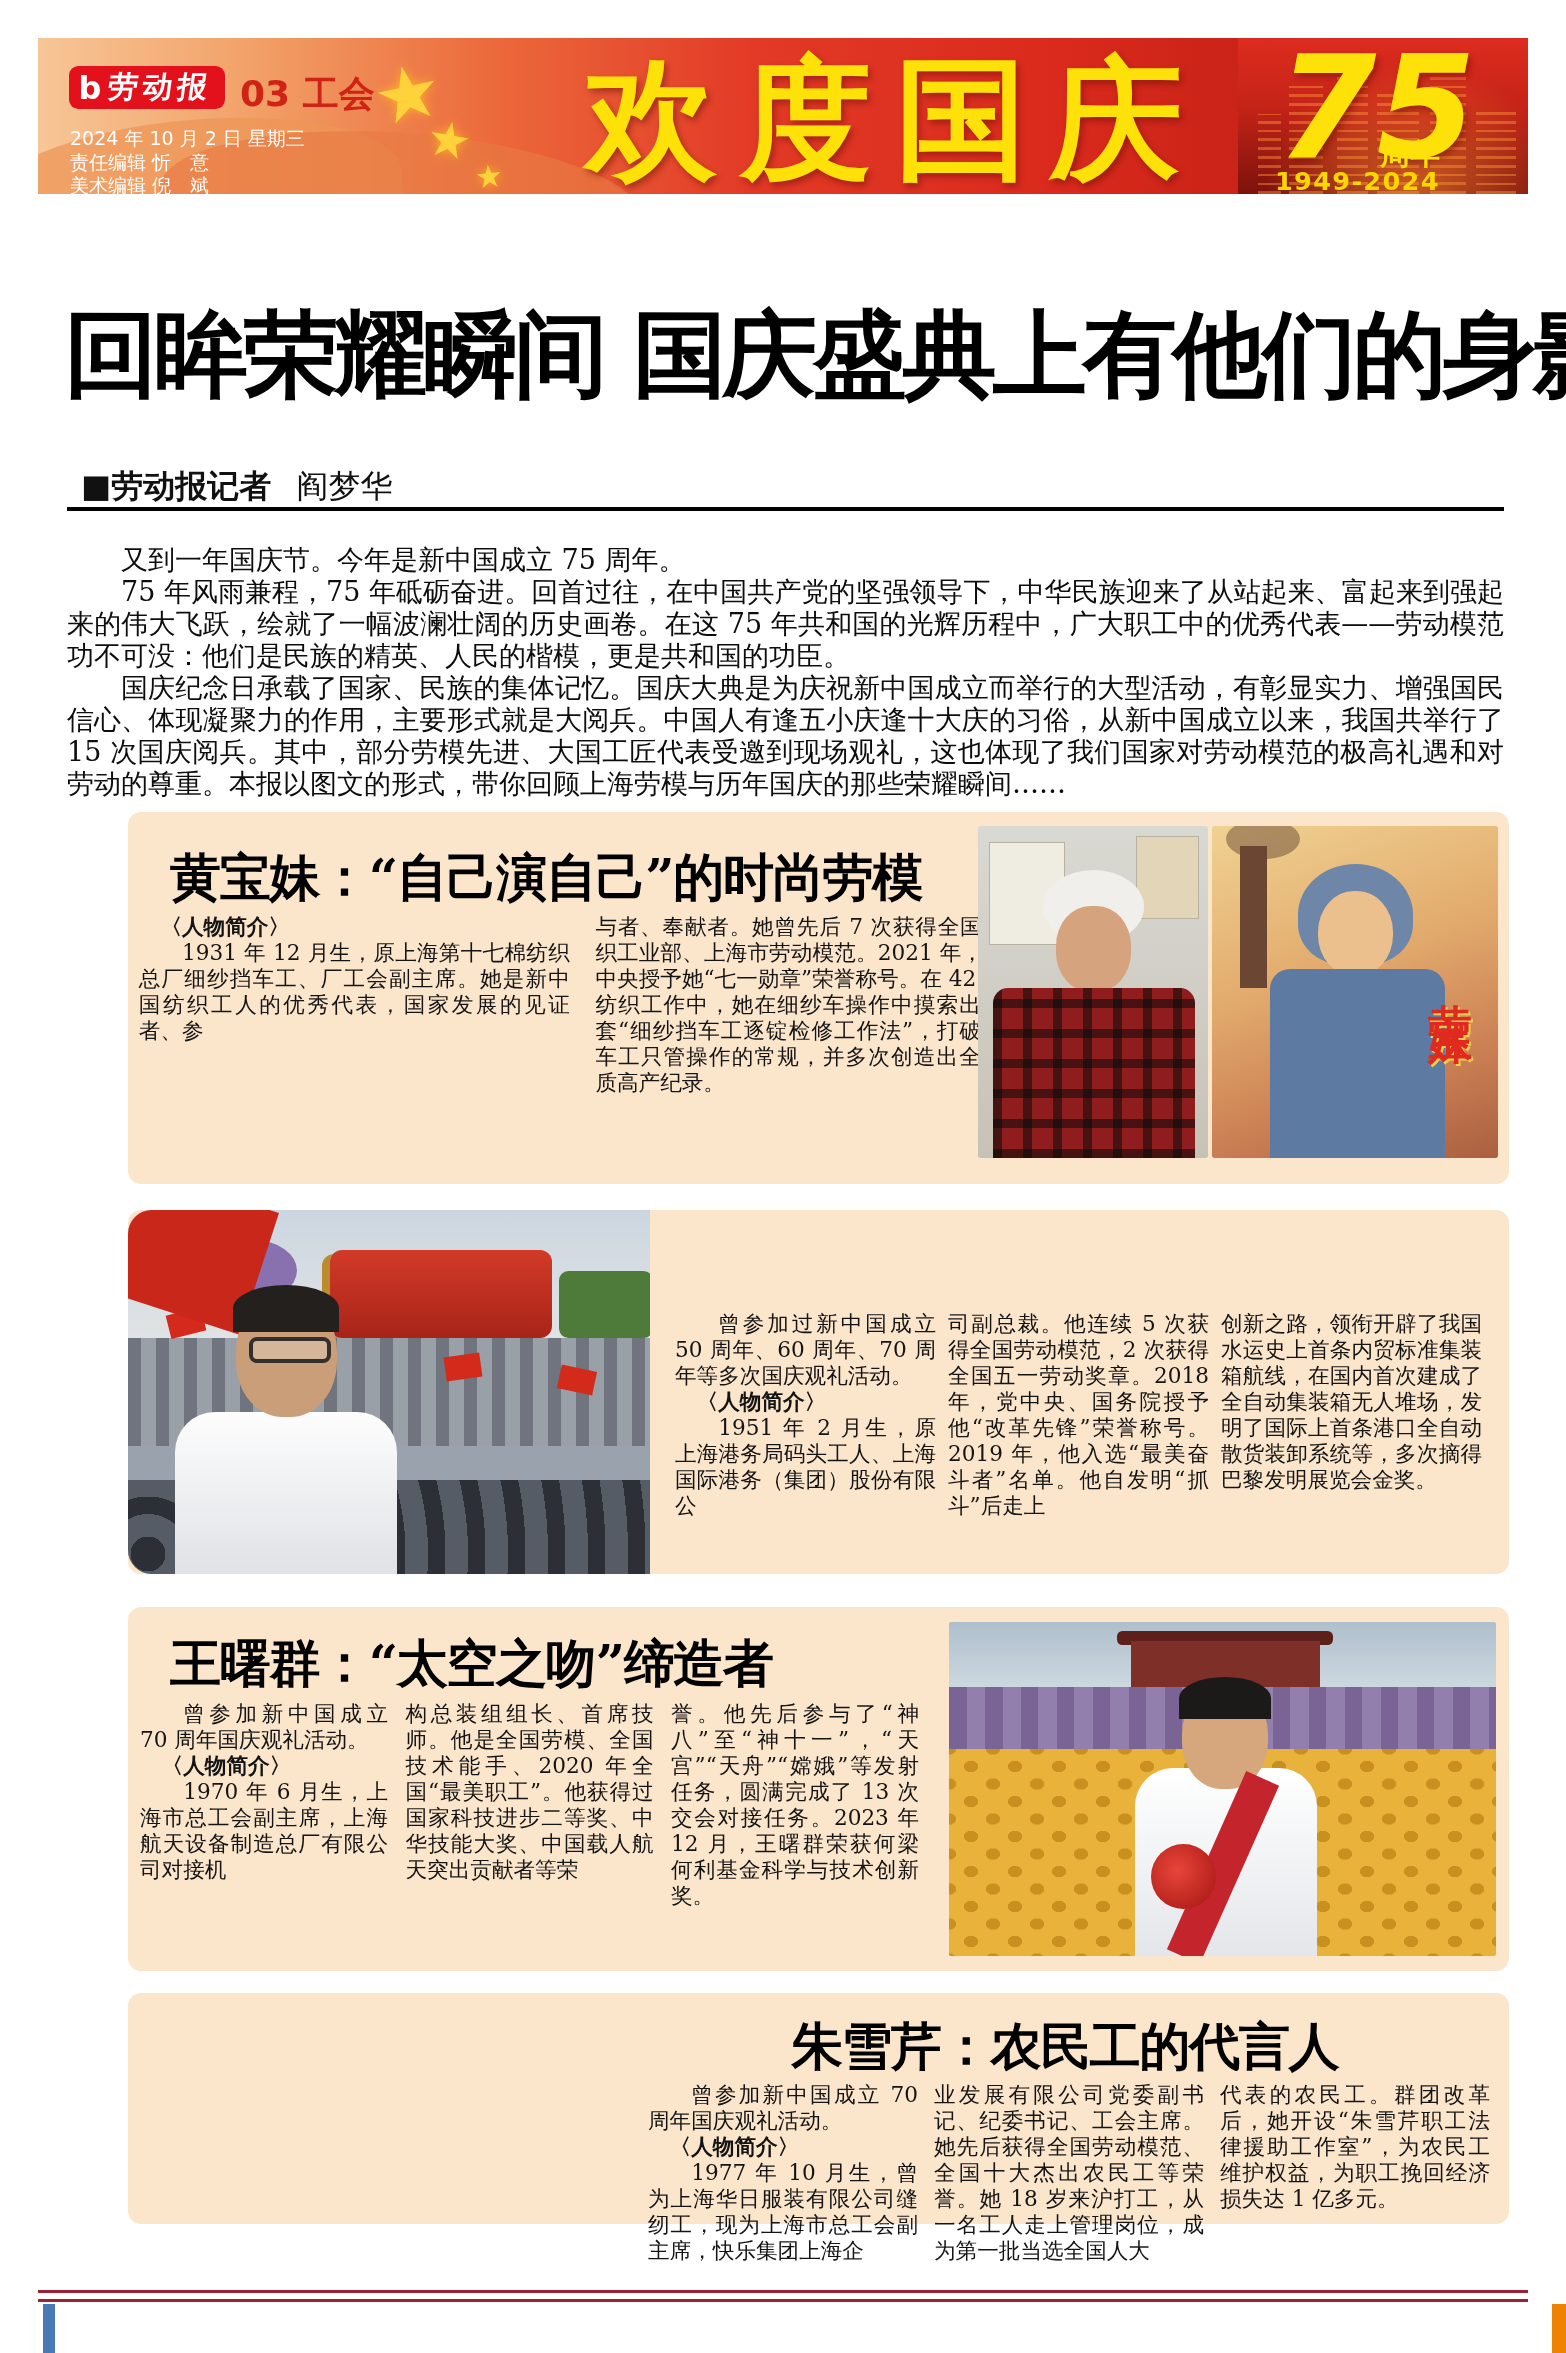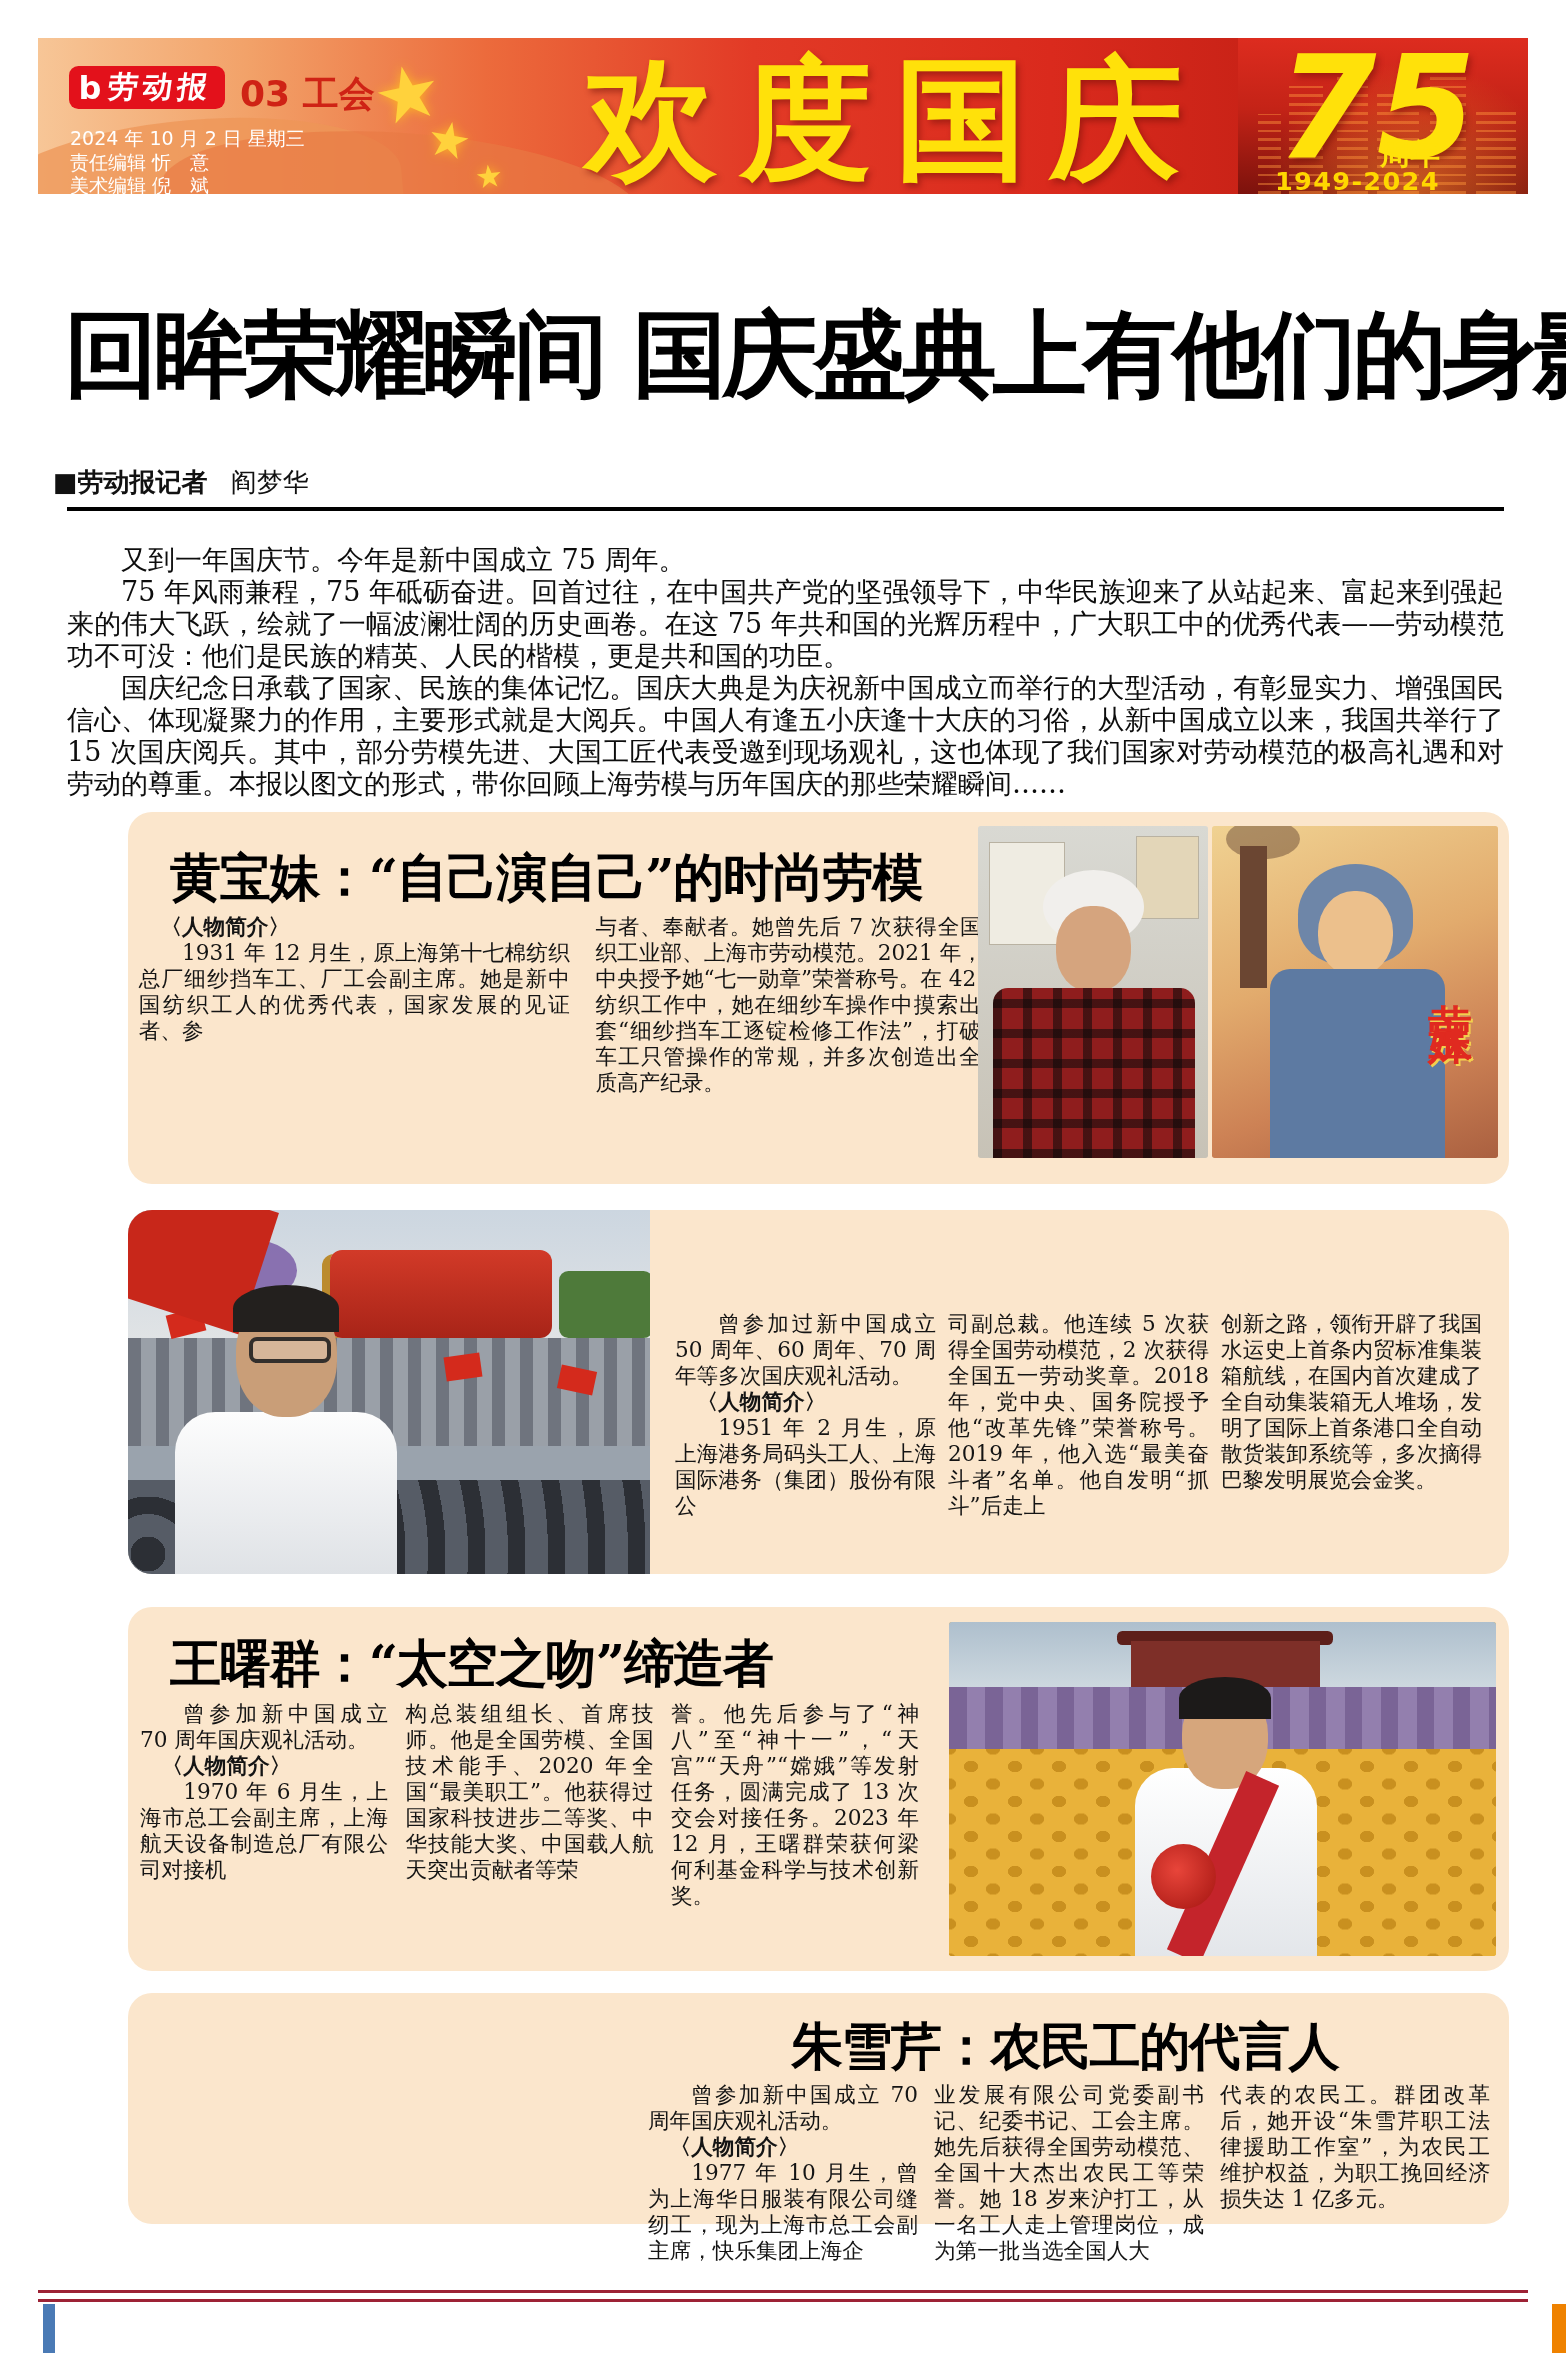--- a/index.html
+++ b/index.html
@@ -40,29 +40,29 @@
   .num75{position:absolute;left:1239px;top:-9.4px;font-family:"DejaVu Sans","Liberation Sans",sans-serif;
     font-weight:900;font-style:italic;font-size:143px;line-height:1.1;color:#ffe10a;
     text-shadow:2.7px 4px 6.7px rgba(100,10,5,.45);}
   .zhounian{position:absolute;left:1342px;top:96px;font-size:30px;font-weight:bold;color:#ffe10a;white-space:nowrap;}
   .years{position:absolute;left:1237px;top:128px;font-family:"DejaVu Sans","Liberation Sans",sans-serif;
     font-size:25.6px;font-weight:bold;color:#ffd700;letter-spacing:1.3px;white-space:nowrap;}
 
   
   #headline{position:absolute;top:296px;left:64px;width:1439px;margin:0;text-align:center;
     font-size:94px;line-height:1.25;font-weight:900;letter-spacing:-4px;color:#000;white-space:nowrap;}
-  #byline{position:absolute;top:465px;left:53px;font-size:26px;white-space:nowrap;}
+  #byline{position:absolute;top:465px;left:81px;font-size:32px;white-space:nowrap;}
   .by-prefix{font-family:"DejaVu Sans","Liberation Sans",sans-serif;font-weight:bold;}
   .by-author{margin-left:15px;}
   #byline-rule{position:absolute;top:507px;left:67px;width:1437px;height:4px;background:#000;}
   #intro{position:absolute;top:528px;left:67px;width:1437px;margin-top:16px;}
   .intro-p{margin:0;font-size:27px;line-height:32px;text-indent:2em;text-align:justify;color:#0d0d0d;}
 
   
-  .card{position:absolute;left:128px;width:1381px;background:#fbe6cc;border-radius:24px;}
+  .card{position:absolute;left:128px;width:1381px;background:#fbe6cc;border-radius:13px;}
   #card1{top:812px;height:372px;} #card2{top:1210px;height:364px;}
   #card3{top:1607px;height:364px;} #card4{top:1993px;height:231px;}
   .card-title{position:absolute;margin:0;font-size:51px;font-weight:900;letter-spacing:-1.3px;color:#000;white-space:nowrap;}
   .t1{left:42px;top:32px;} .t2{left:546px;top:21.6px;width:815px;text-align:center;}
   .t3{left:42px;top:23px;} .t4{left:519px;top:20px;width:836px;text-align:center;}
   .cols{position:absolute;display:flex;}
   .cols1{left:10.8px;top:102px;gap:25.6px;} .cols1 .col{width:431px;}
   .cols2{left:547px;top:101px;gap:12px;} .cols2 .col{width:261px;}
   .cols3{left:12px;top:94px;gap:17.5px;} .cols3 .col{width:248px;}
   .cols4{left:520px;top:89px;gap:16px;} .cols4 .col{width:270px;}

